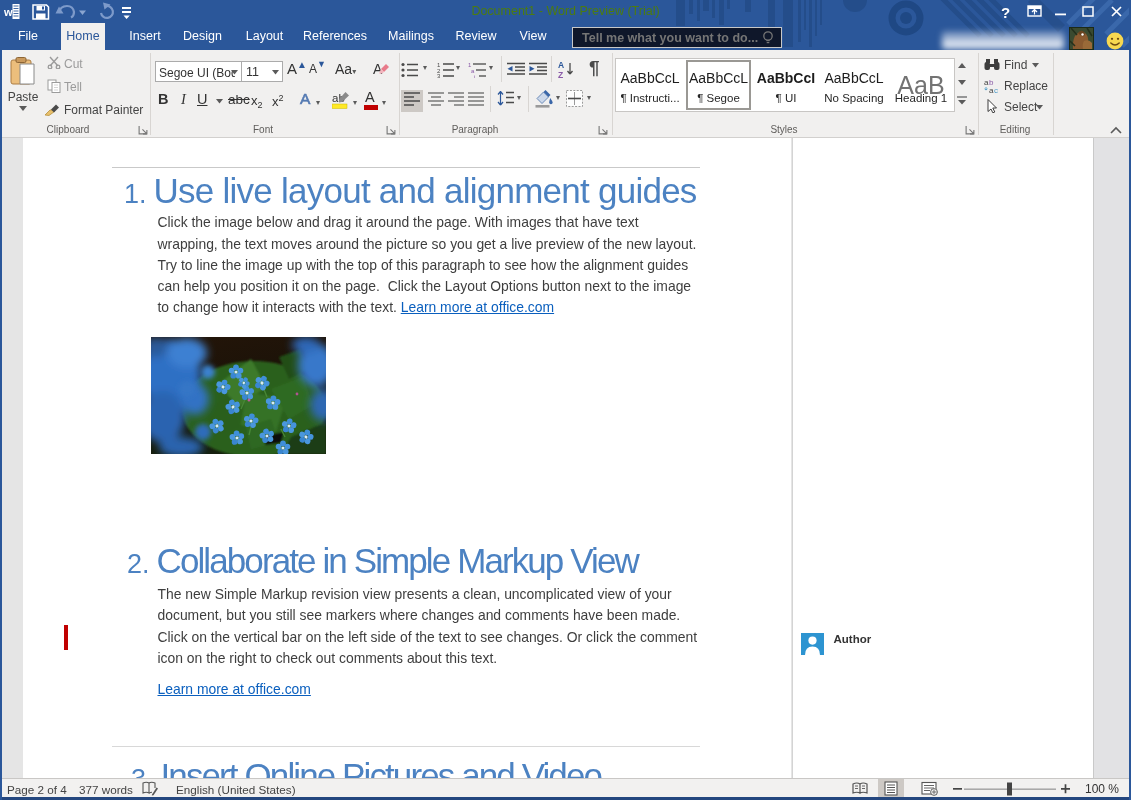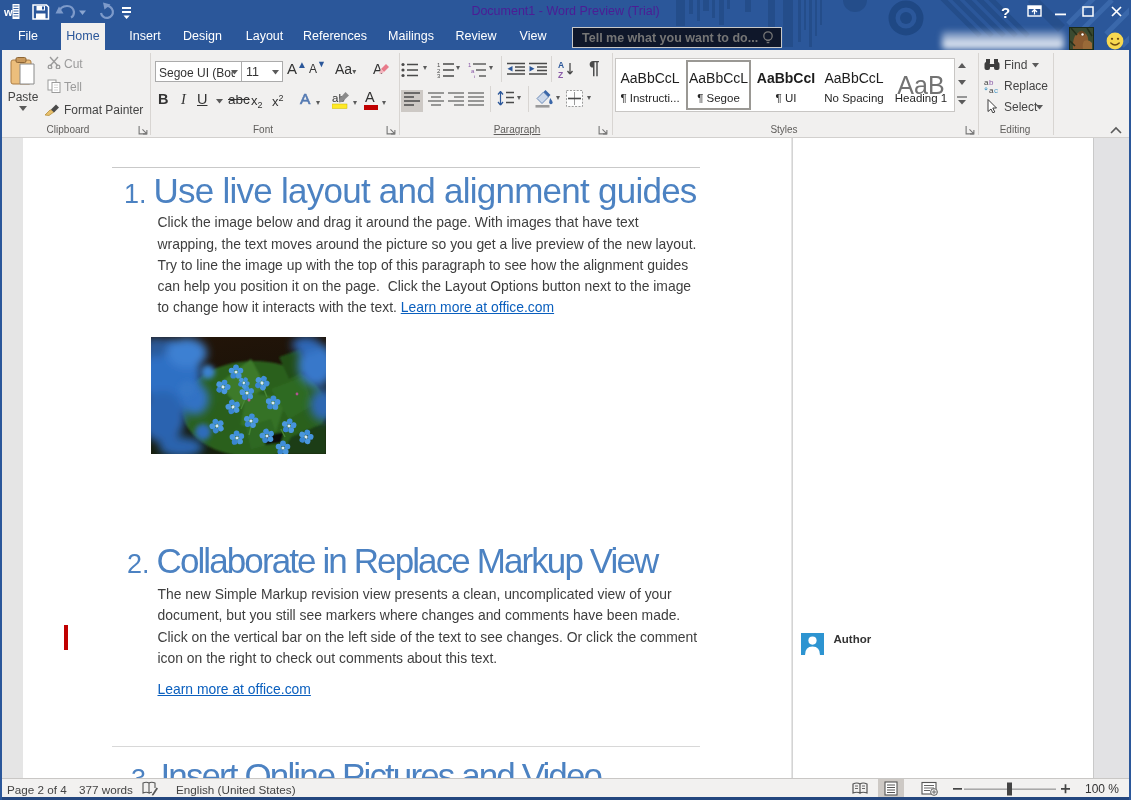--- a/index.html
+++ b/index.html
@@ -3,21 +3,21 @@
 <meta charset="utf-8">
 <style>
 * { margin:0; padding:0; box-sizing:border-box; }
 html,body { width:1131px; height:800px; overflow:hidden; }
 body { font-family:"Liberation Sans", sans-serif; position:relative; background:#fff; }
 .abs { position:absolute; }
 
 
 #titlebar { left:0; top:0; width:1131px; height:23px; background:#2b579a; overflow:hidden; }
 #tabrow { left:0; top:23px; width:1131px; height:27px; background:#2b579a; }
-#titletext { left:0; top:4px; width:1131px; text-align:center; color:#4c1d95; font-size:12.5px; }
+#titletext { left:0; top:4px; width:1131px; text-align:center; color:#4d7c0f; font-size:12.5px; }
 .tab { top:23px; height:27px; line-height:27px; text-align:center; color:#fff; font-size:12.5px; }
 .tab.active { background:#f1f0ef; color:#2b579a; }
 
 
 #ribbon { left:0; top:50px; width:1131px; height:88px; background:#f1f0ef; border-bottom:1px solid #d2d0ce; }
 .gdiv { top:3px; width:1px; height:82px; background:#d8d5d2; }
 .glabel { top:74px; font-size:10px; color:#5f5d5b; text-align:center; }
 .launcher { top:75px; width:10px; height:10px; }
 .ribtxt { font-size:12px; color:#444; }
 
@@ -306,21 +306,21 @@
     <path d="M15.2 9 Q17.6 12.2 17.6 13.6 A1.7 1.7 0 0 1 14.2 13.6 Q14.2 12.2 15.2 9" fill="#3a66a8"></path>
     <rect x="0.5" y="16" width="14" height="2.6" fill="#9a9a9a"></rect>
   </svg>
     <span class="abs" style="left:556px;top:43px;font-size:8px;color:#5a5a5a;">▾</span>
   <svg class="abs" style="left:566px;top:40px" width="17" height="17" viewBox="0 0 17 17">
     <rect x="0.5" y="0.5" width="16" height="16" fill="#fdfdfd" stroke="#9a9a9a" stroke-width="1" stroke-dasharray="2 1.4"></rect>
     <path d="M8.5 2 v13 M2 8.5 h13" stroke="#9a9a9a" stroke-width="1"></path>
     <path d="M2 8.5 h13" stroke="#4a4a4a" stroke-width="1.6"></path>
   </svg>
     <span class="abs" style="left:587px;top:43px;font-size:8px;color:#5a5a5a;">▾</span>
-  <div class="abs glabel" style="left:479px;width:76px;text-decoration:underline;">Paragraph</div>
+  <div class="abs glabel" style="left:437px;width:76px;">Paragraph</div>
   <svg class="abs launcher" style="left:598px;" width="9" height="9" viewBox="0 0 9 9">
       <path d="M1 1 L1 8 L8 8" fill="none" stroke="#777" stroke-width="1"></path>
       <path d="M4 4 L8 8 M8 4.5 L8 8 L4.5 8" stroke="#777" stroke-width="1" fill="none"></path>
     </svg>
   <div class="abs gdiv" style="left:612px;"></div>
 
   <div class="abs" style="left:615px;top:8px;width:340px;height:54px;background:#fff;border:1px solid #c8c6c4;"></div>
   <div class="abs" style="left:617px;top:20px;width:66px;text-align:center;font-size:14px;color:#1d1d1d;">AaBbCcL</div>
   <div class="abs" style="left:617px;top:42px;width:66px;text-align:center;font-size:11.5px;color:#262626;">¶ Instructi...</div>
   <div class="abs" style="left:686px;top:10px;width:65px;height:50px;border:2px solid #9a9894;"></div>
@@ -465,21 +465,21 @@
       <use href="#flw" x="116" y="99" transform="rotate(-12 116 99)"></use>
       <use href="#flw" x="138" y="89" transform="rotate(8 138 89)"></use>
       <use href="#flw" x="155" y="100" transform="rotate(16 155 100)"></use>
       <use href="#flw" x="66" y="89" transform="rotate(-20 66 89)"></use>
       <use href="#flw" x="132" y="111"></use>
       <use href="#flw" x="104" y="68" transform="rotate(30 104 68) scale(0.8)"></use>
       <circle cx="98" cy="63" r="1.5" fill="#c05a9a"></circle>
       <circle cx="146" cy="57" r="1.4" fill="#b05490"></circle>
     </svg>
 
-    <div class="abs h1" style="left:127px;top:538.7px;"><span class="num">2.</span><span class="txt" style="letter-spacing:-1.9px;">Collaborate in Replace Markup View</span></div>
+    <div class="abs h1" style="left:127px;top:538.7px;"><span class="num">2.</span><span class="txt" style="letter-spacing:-1.9px;">Collaborate in Simple Markup View</span></div>
     <div class="abs" style="left:64px;top:625px;width:4px;height:25px;background:#c00000;"></div>
     <div class="abs body" style="left:157.5px;top:584.1px;white-space:nowrap;">The new Simple Markup revision view presents a clean, uncomplicated view of your<br>
 document, but you still see markers where changes and comments have been made.<br>
 Click on the vertical bar on the left side of the text to see changes. Or click the comment<br>
 icon on the right to check out comments about this text.</div>
     <div class="abs body" style="left:157.5px;top:679.4px;"><a class="lnk">Learn more at office.com</a></div>
 
     <div class="abs" style="left:112px;top:746px;width:588px;height:1px;background:#d8d8d8;"></div>
     <div class="abs h1" style="left:131px;top:753.8px;"><span class="num">3.</span><span class="txt" style="letter-spacing:-1.9px;">Insert Online Pictures and Video</span></div>
 

